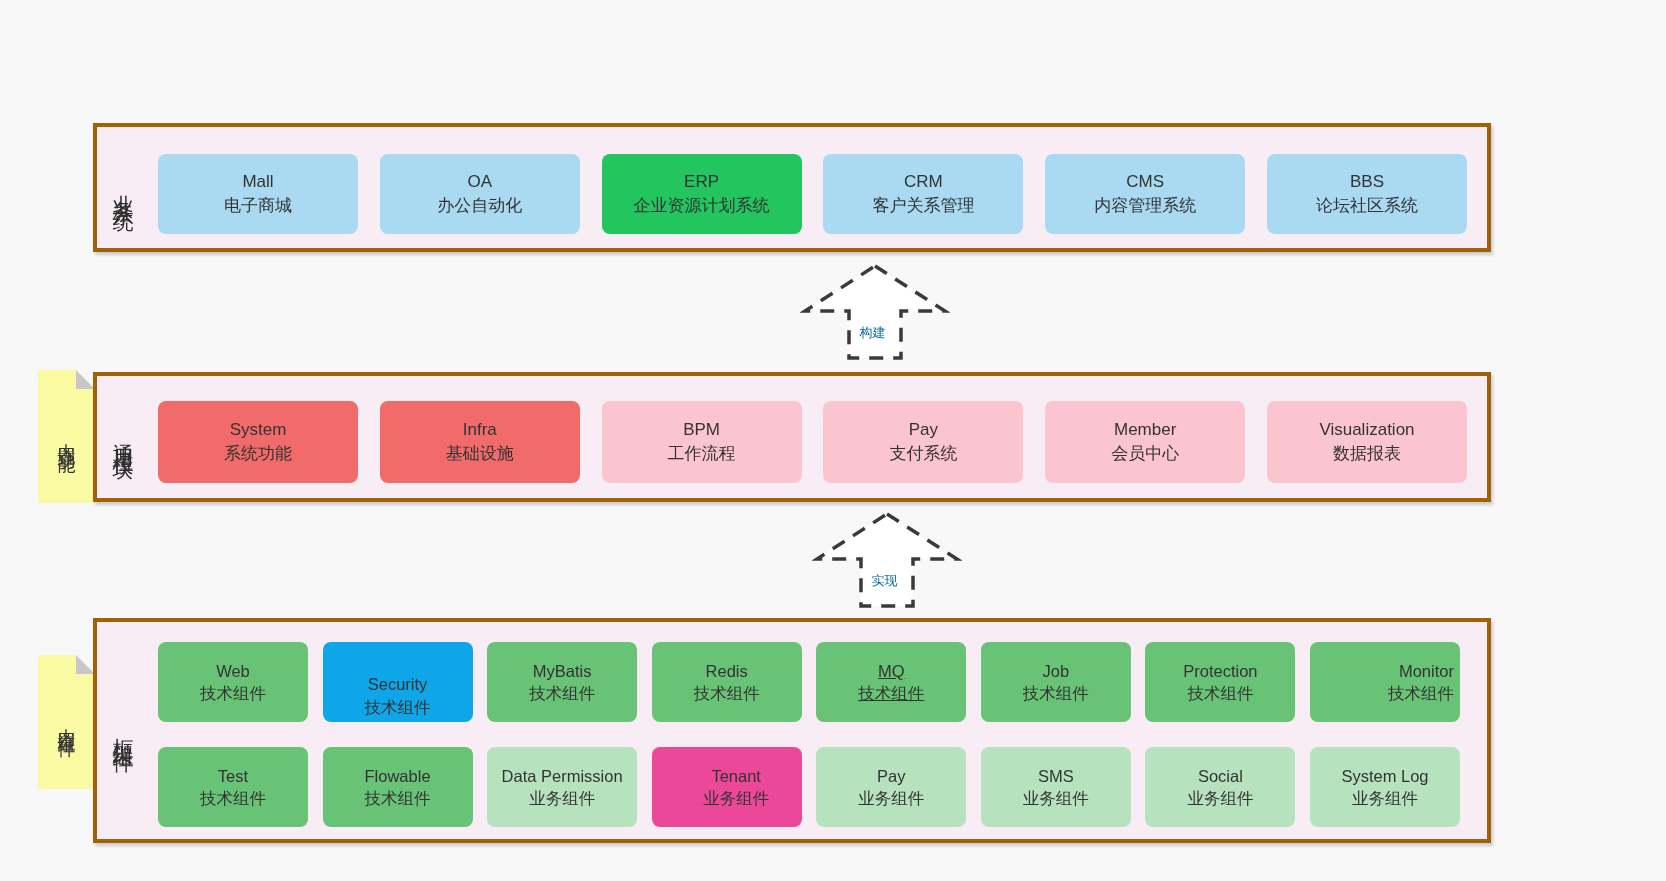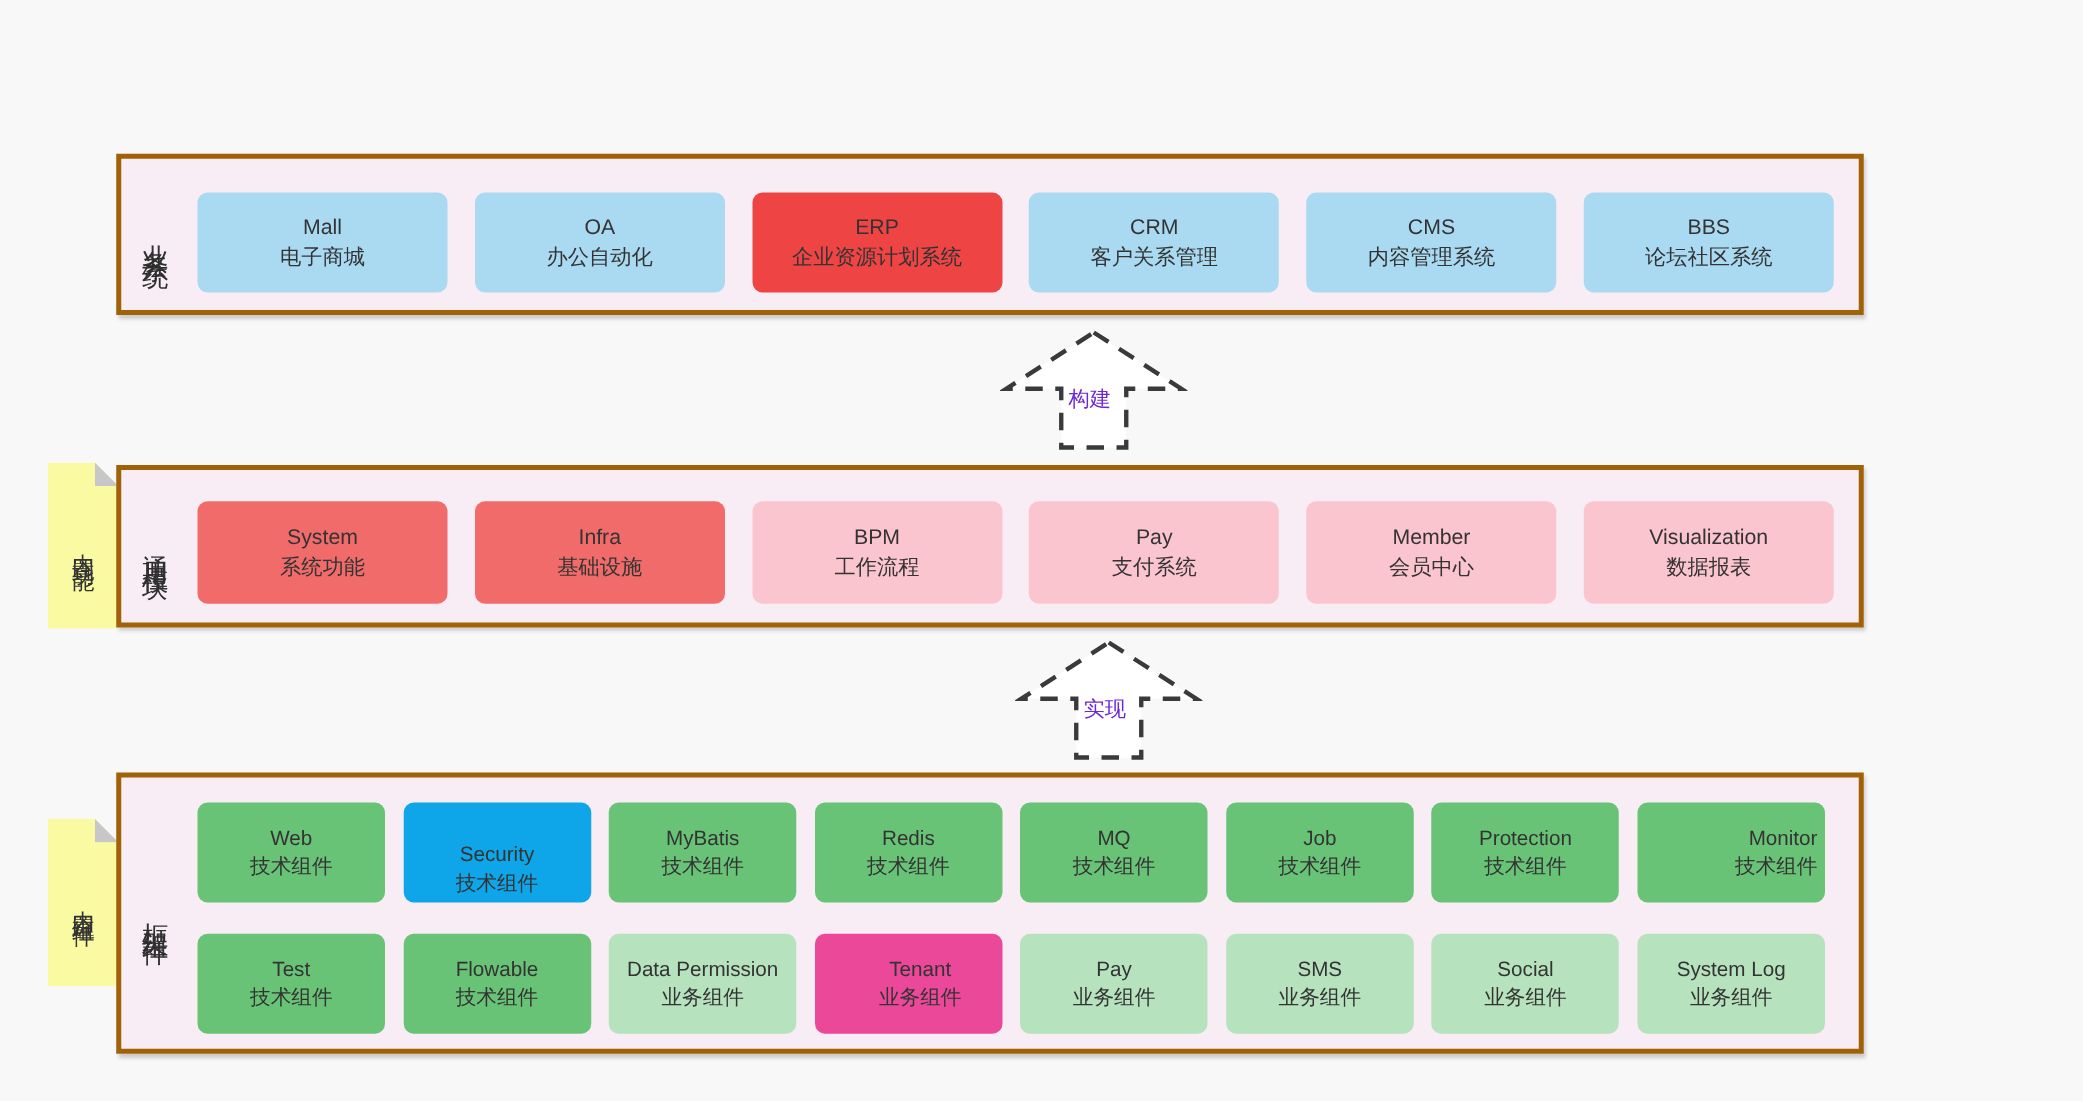--- a/index.html
+++ b/index.html
@@ -104,46 +104,46 @@
     position: absolute;
     width: 150px;
     height: 98px;
   }
   #arrow-build     { left: 800px; top: 263px; }
   #arrow-implement { left: 812px; top: 511px; }
   .arrow svg { display: block; }
   .arrow-label {
     position: absolute;
     left: 50%;
-    top: 44px;
+    top: 60px;
     transform: translateX(-58%);
     background: #ffffff;
-    font-size: 17px;
-    color: #6d28d9;
+    font-size: 13px;
+    color: #0369a1;
     padding: 1px 3px;
     white-space: nowrap;
   }
 </style>
 </head>
 <body>
 
 <div id="stage">
 
   <section class="layer" id="layer-business">
     <div class="layer-label">业务系统</div>
     <div class="box-row" id="row-business">
         <div class="box wide" style="background: rgb(169, 218, 242);">
           <div class="box-title">Mall</div>
           <div class="box-subtitle">电子商城</div>
         </div>
         <div class="box wide" style="background: rgb(169, 218, 242);">
           <div class="box-title">OA</div>
           <div class="box-subtitle">办公自动化</div>
         </div>
-        <div class="box wide" style="background: #ef4444; text-align: right;">
+        <div class="box wide" style="background: #22c55e; text-align: right;">
           <div class="box-title">ERP</div>
           <div class="box-subtitle">企业资源计划系统</div>
         </div>
         <div class="box wide" style="background: rgb(169, 218, 242);">
           <div class="box-title">CRM</div>
           <div class="box-subtitle">客户关系管理</div>
         </div>
         <div class="box wide" style="background: rgb(169, 218, 242);">
           <div class="box-title">CMS</div>
           <div class="box-subtitle">内容管理系统</div>
@@ -221,21 +221,21 @@
           <div class="box-subtitle">技术组件</div>
         </div>
         <div class="box narrow" style="background: rgb(104, 195, 119);">
           <div class="box-title">MyBatis</div>
           <div class="box-subtitle">技术组件</div>
         </div>
         <div class="box narrow" style="background: rgb(104, 195, 119);">
           <div class="box-title">Redis</div>
           <div class="box-subtitle">技术组件</div>
         </div>
-        <div class="box narrow" style="background: rgb(104, 195, 119);">
+        <div class="box narrow" style="background: rgb(104, 195, 119); text-decoration: underline;">
           <div class="box-title">MQ</div>
           <div class="box-subtitle">技术组件</div>
         </div>
         <div class="box narrow" style="background: rgb(104, 195, 119);">
           <div class="box-title">Job</div>
           <div class="box-subtitle">技术组件</div>
         </div>
         <div class="box narrow" style="background: rgb(104, 195, 119);">
           <div class="box-title">Protection</div>
           <div class="box-subtitle">技术组件</div>

